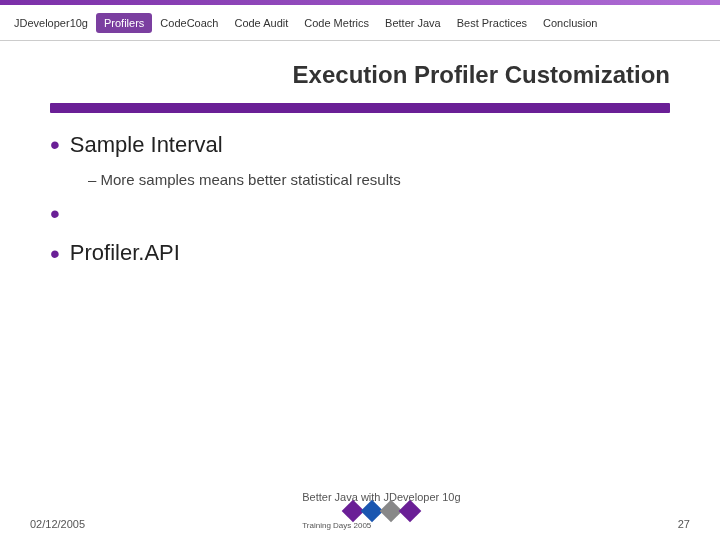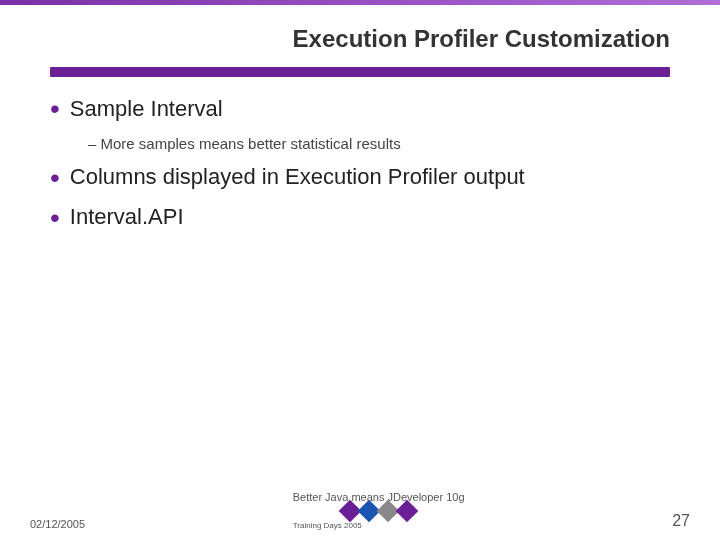--- a/index.html
+++ b/index.html
@@ -106,21 +106,21 @@
     .footer-left {
       font-size: 11px;
       color: #555;
     }
     .footer-center {
       font-size: 11px;
       color: #555;
       text-align: center;
     }
     .footer-right {
-      font-size: 16px;
+      font-size: 11px;
       color: #555;
       text-align: center;
     }
 
     
     .logo-area {
       text-align: left;
     }
     .logo-diamond-container {
       display: flex;
@@ -148,53 +148,62 @@
     .nav-top-accent {
       height: 5px;
       background: linear-gradient(to right, #7b2fa8, #b06ed6);
     }
   </style>
 </head>
 <body>
 
 <div class="nav-wrapper">
   <div class="nav-top-accent"></div>
+  <div class="nav-bar">
+    <div class="nav-item">JDeveloper10g</div>
+    <div class="nav-item active">Profilers</div>
+    <div class="nav-item">CodeCoach</div>
+    <div class="nav-item">Code Audit</div>
+    <div class="nav-item">Code Metrics</div>
+    <div class="nav-item">Better Java</div>
+    <div class="nav-item">Best Practices</div>
+    <div class="nav-item">Conclusion</div>
+  </div>
 </div>
 
 <div class="main-content">
   <div class="slide-title">Execution Profiler Customization</div>
   <div class="purple-bar"></div>
 
   <div class="bullet-section">
     <div class="bullet-main">
       <span class="bullet-dot">•</span>
       <span>Sample Interval</span>
     </div>
     <div class="bullet-sub">More samples means better statistical results</div>
   </div>
 
   <div class="bullet-section">
     <div class="bullet-large">
       <span class="bullet-dot">•</span>
-      <span>Columns displayed in Execution Profiler output</span>
     </div>
   </div>
 
   <div class="bullet-section">
     <div class="bullet-large">
       <span class="bullet-dot">•</span>
-      <span>Interval.API</span>
+      <span>Profiler.API</span>
     </div>
   </div>
 </div>
 
 <div class="footer">
   <div class="footer-left">02/12/2005</div>
   <div class="footer-center">
-    <div>Better Java means JDeveloper 10g</div>
+    <div>Better Java with JDeveloper 10g</div>
     <div class="logo-area">
       <div class="logo-diamond-container">
         <div class="diamond diamond-purple"></div>
         <div class="diamond diamond-blue"></div>
         <div class="diamond diamond-gray"></div>
         <div class="diamond diamond-purple"></div>
       </div>
       <div class="logo-subtext">Training Days 2005</div>
     </div>
   </div>

